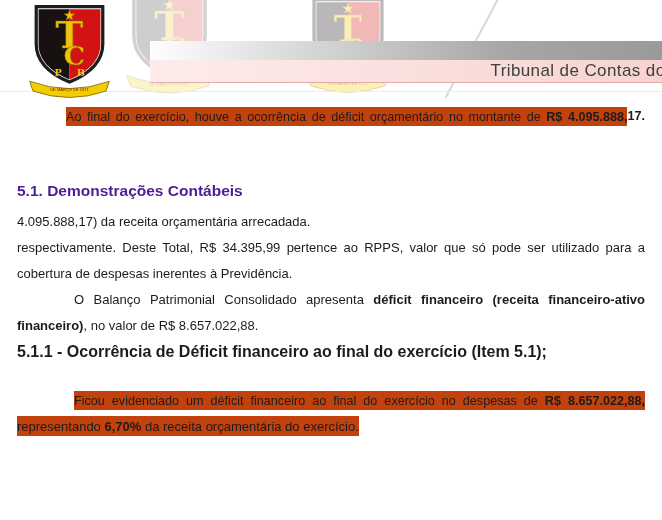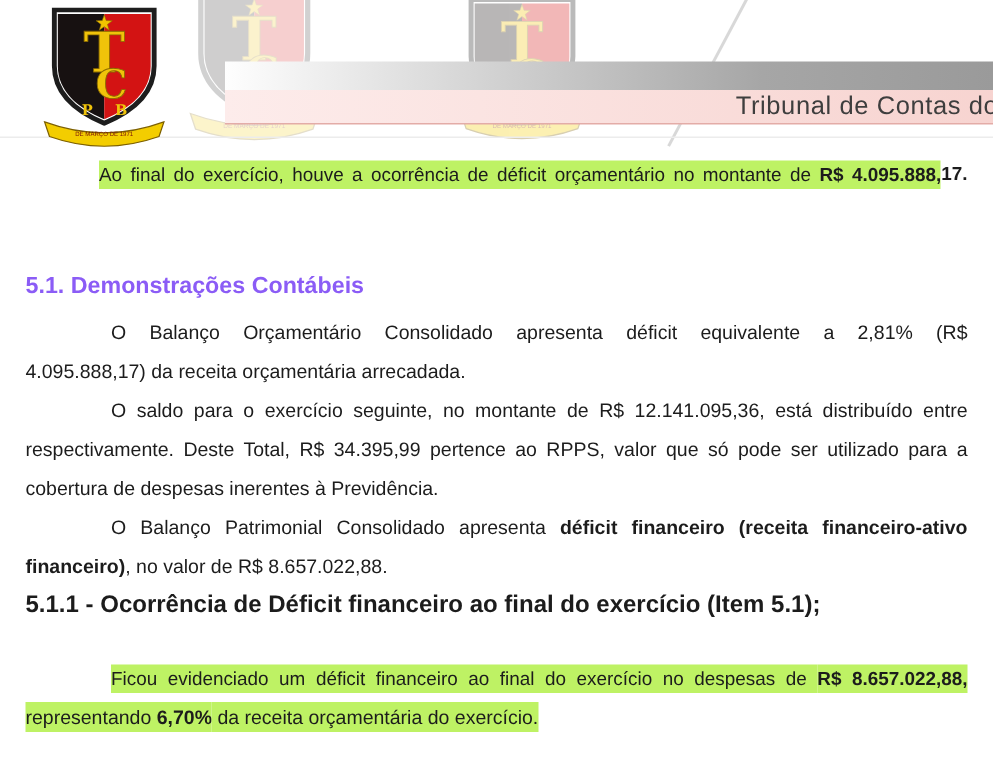--- a/index.html
+++ b/index.html
@@ -19,26 +19,26 @@
             background:linear-gradient(to right,#fdeceb,#f6d0cc);
             border-bottom:1px solid #e3aca7;
             display:flex;align-items:center;justify-content:flex-end;padding-right:14px;}
   .bar-title{font-size:17px;letter-spacing:.4px;color:#3e3e3e;white-space:nowrap;}
   .hrule{position:absolute;left:0;top:91px;width:662px;height:1px;background:#ececec;}
   .logo{position:absolute;left:13px;top:5px;width:113px;height:99px;}
 
   
   .content{position:absolute;left:17px;top:107px;width:628px;font-size:13px;line-height:26px;}
   .lead{line-height:19px;font-size:12.6px;padding-left:49px;text-align:justify;text-align-last:justify;}
-  .h51{margin-top:55px;font-size:15.5px;font-weight:bold;line-height:20px;color:#8b5cf6;}
+  .h51{margin-top:55px;font-size:15.5px;font-weight:bold;line-height:20px;color:#4c1d95;}
   .paras{margin-top:8px;}
   .j{text-align:justify;text-align-last:justify;}
   .ind{padding-left:57px;}
   .b{font-weight:bold;}
-  .hl{background:#bef264;padding:2.5px 0;}
+  .hl{background:#c2410c;padding:2.5px 0;}
   .h511{font-weight:bold;font-size:16px;line-height:26px;}
   .closing{margin-top:22px;}
   .closing .l0{font-size:12.6px;}
 </style>
 </head>
 <body>
 
 <div class="page">
 
   <div>
@@ -91,24 +91,22 @@
   </div>
 
   <div class="content">
 
     <div class="lead"><span class="hl">Ao final do exercício, houve a ocorrência de déficit orçamentário no montante de </span><span class="hl b">R$ 4.095.888,</span><span class="b">17.</span></div>
 
     <div class="h51">5.1. Demonstrações Contábeis</div>
 
     <div class="paras">
 
-      <div class="line j ind"><span>O Balanço Orçamentário Consolidado apresenta déficit equivalente a 2,81% (R$</span></div>
       <div class="line"><span>4.095.888,17) da receita orçamentária arrecadada.</span></div>
 
-      <div class="line j ind"><span>O saldo para o exercício seguinte, no montante de R$ 12.141.095,36, está distribuído entre</span></div>
       <div class="line j"><span>respectivamente. Deste Total, R$ 34.395,99 pertence ao RPPS, valor que só pode ser utilizado para a</span></div>
       <div class="line"><span>cobertura de despesas inerentes à Previdência.</span></div>
 
       <div class="line j ind"><span>O Balanço Patrimonial Consolidado apresenta </span><span class="b">déficit financeiro (receita financeiro-ativo</span></div>
       <div class="line"><span class="b">financeiro)</span><span>, no valor de R$ 8.657.022,88.</span></div>
     </div>
 
     <div class="h511">5.1.1 - Ocorrência de Déficit financeiro ao final do exercício (Item 5.1);</div>
 
     <div class="closing">

